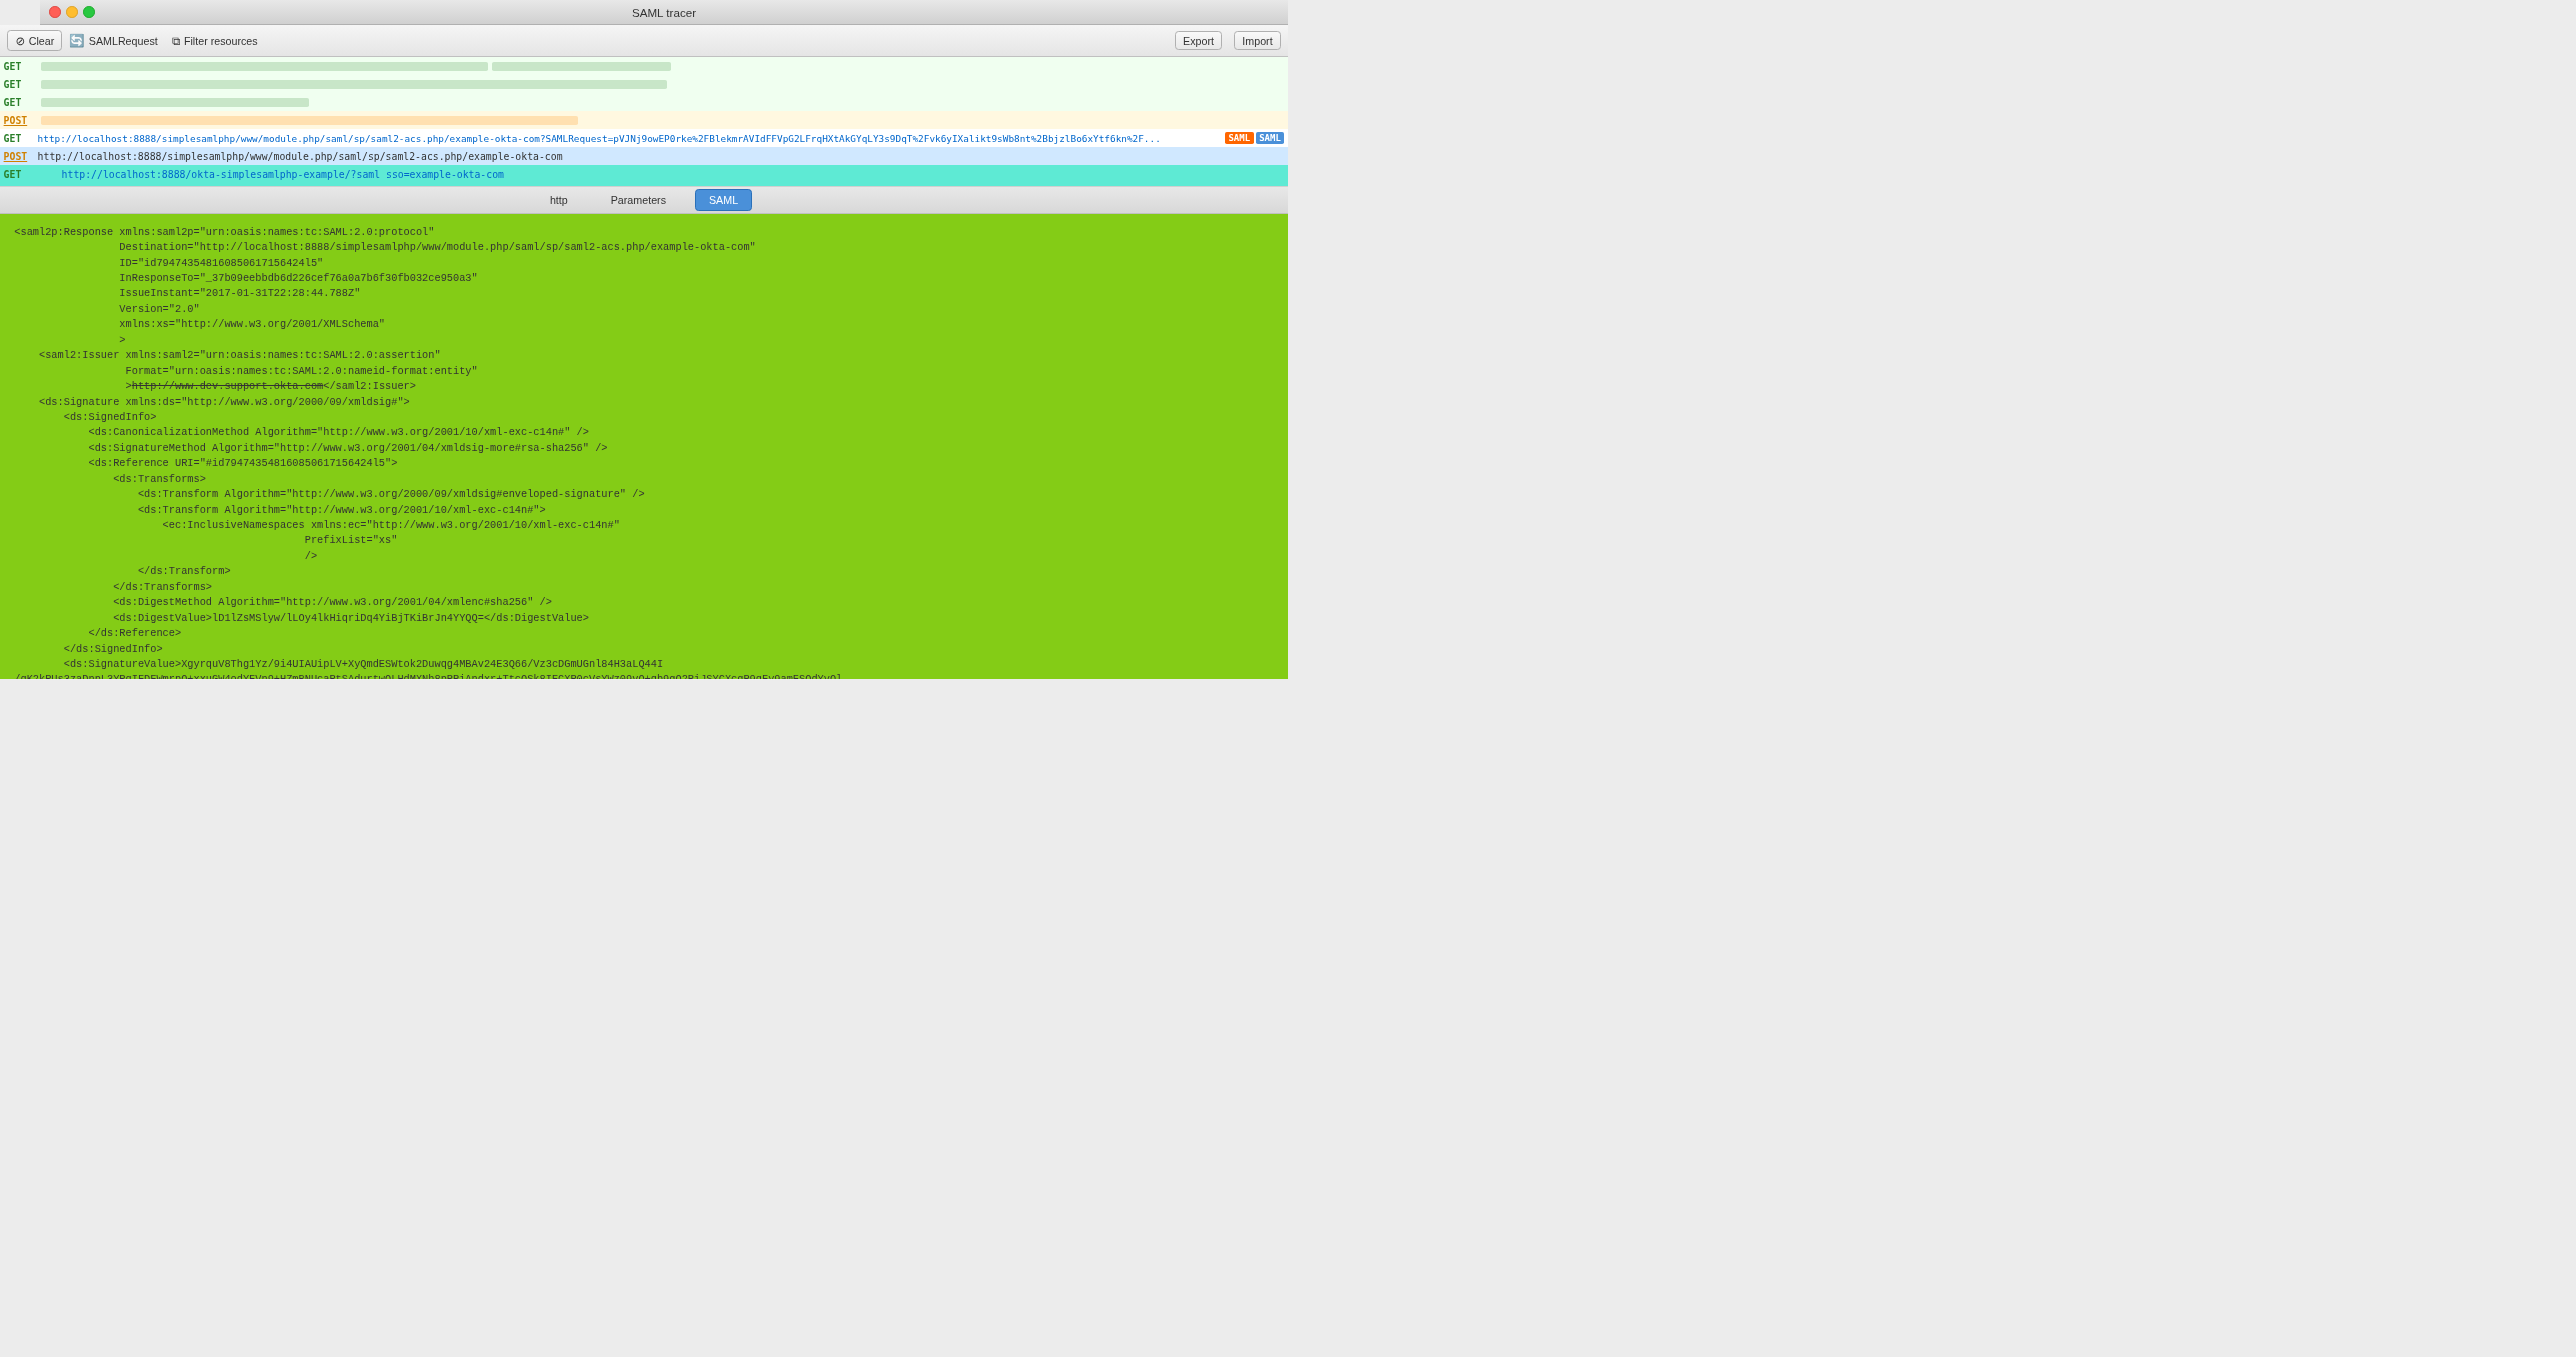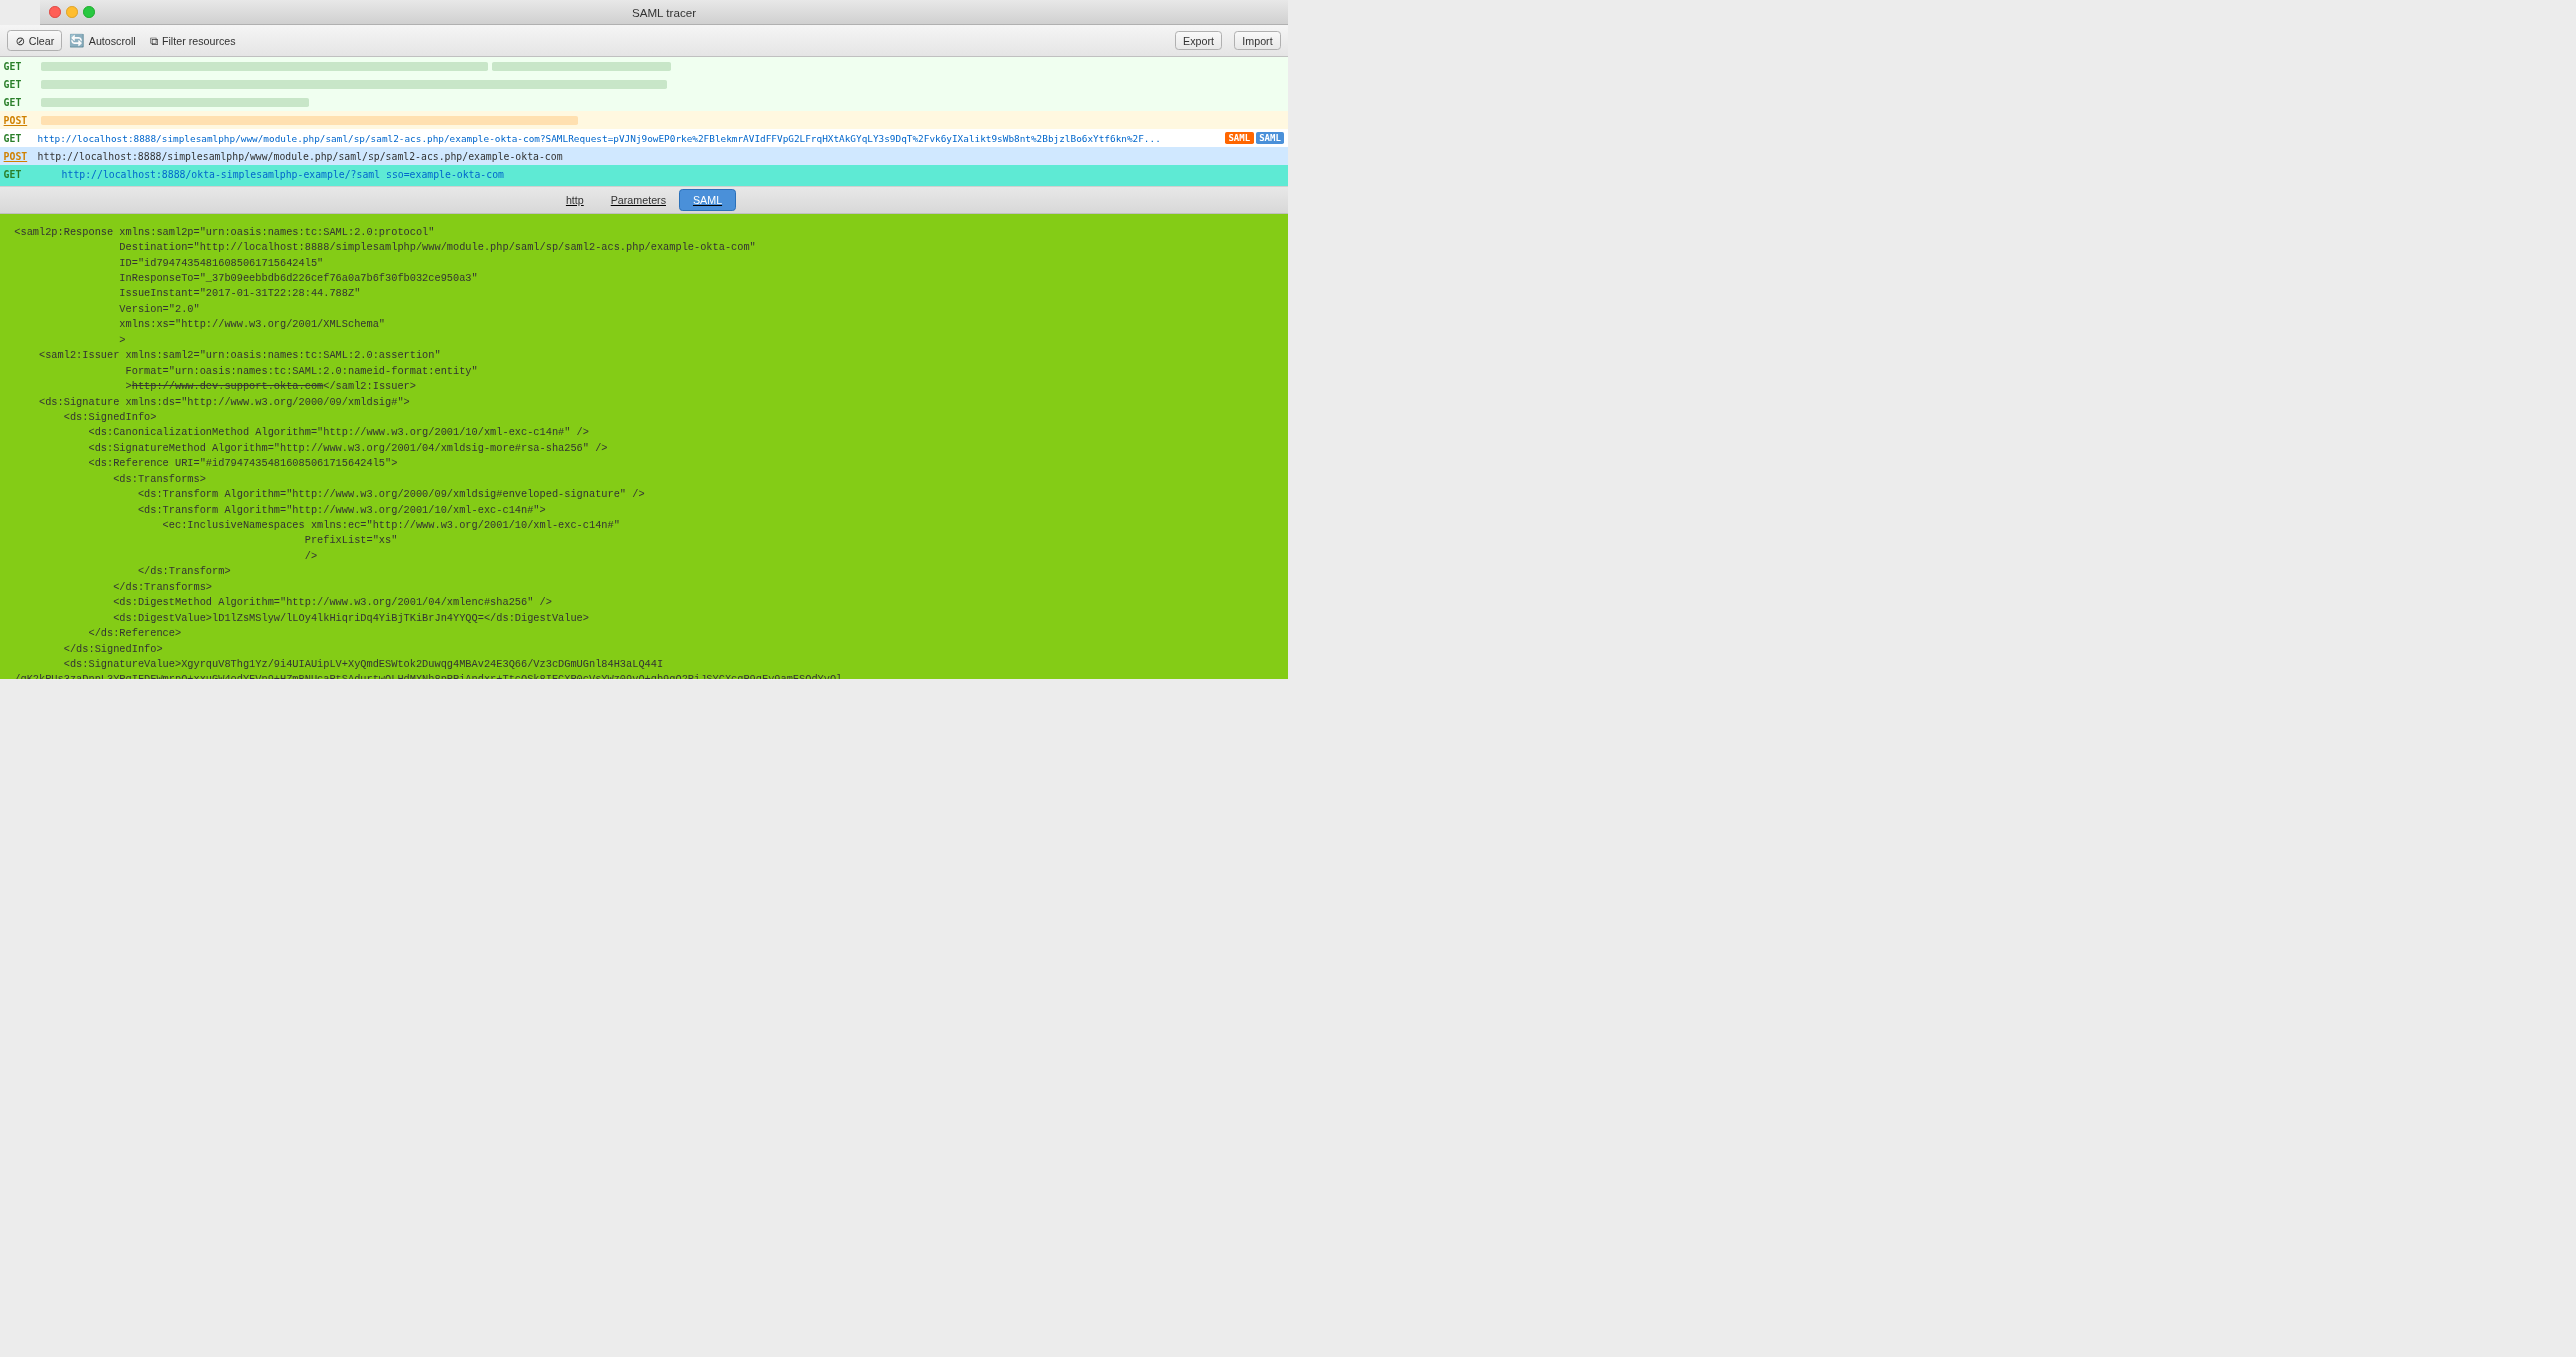--- a/index.html
+++ b/index.html
@@ -152,24 +152,23 @@
     }
 
     
     .tab-bar {
       background: linear-gradient(to bottom, #e8e8e8, #d8d8d8);
       border-bottom: 0.9px solid #c0c0c0;
       height: 27px;
       display: flex;
       align-items: center;
       justify-content: center;
-      gap: 0;
+      gap: 16px;
       padding: 0 7.2px;
       position: relative;
-      text-decoration: underline;
     }
     .tab-btn {
       padding: 3.6px 12.5px;
       font-size: 10.7px;
       border-radius: 3.6px;
       cursor: pointer;
       border: 0.9px solid transparent;
       color: #333;
       background: transparent;
     }
@@ -212,21 +211,21 @@
 </div>
 
 <div class="toolbar">
   <button class="toolbar-btn">
     <span style="font-size:11.6px;">⊘</span>
     <span>Clear</span>
   </button>
 
   <button class="autoscroll-btn">
     <span style="font-size:12.5px;">🔄</span>
-    <span>Autoscroll</span>
+    <span>SAMLRequest</span>
   </button>
 
   <button class="filter-resources-btn">
     <span style="font-size:11.6px;">⧉</span>
     <span>Filter resources</span>
   </button>
 
   <div class="toolbar-right">
     <button class="toolbar-btn">
       <span>Export</span>

